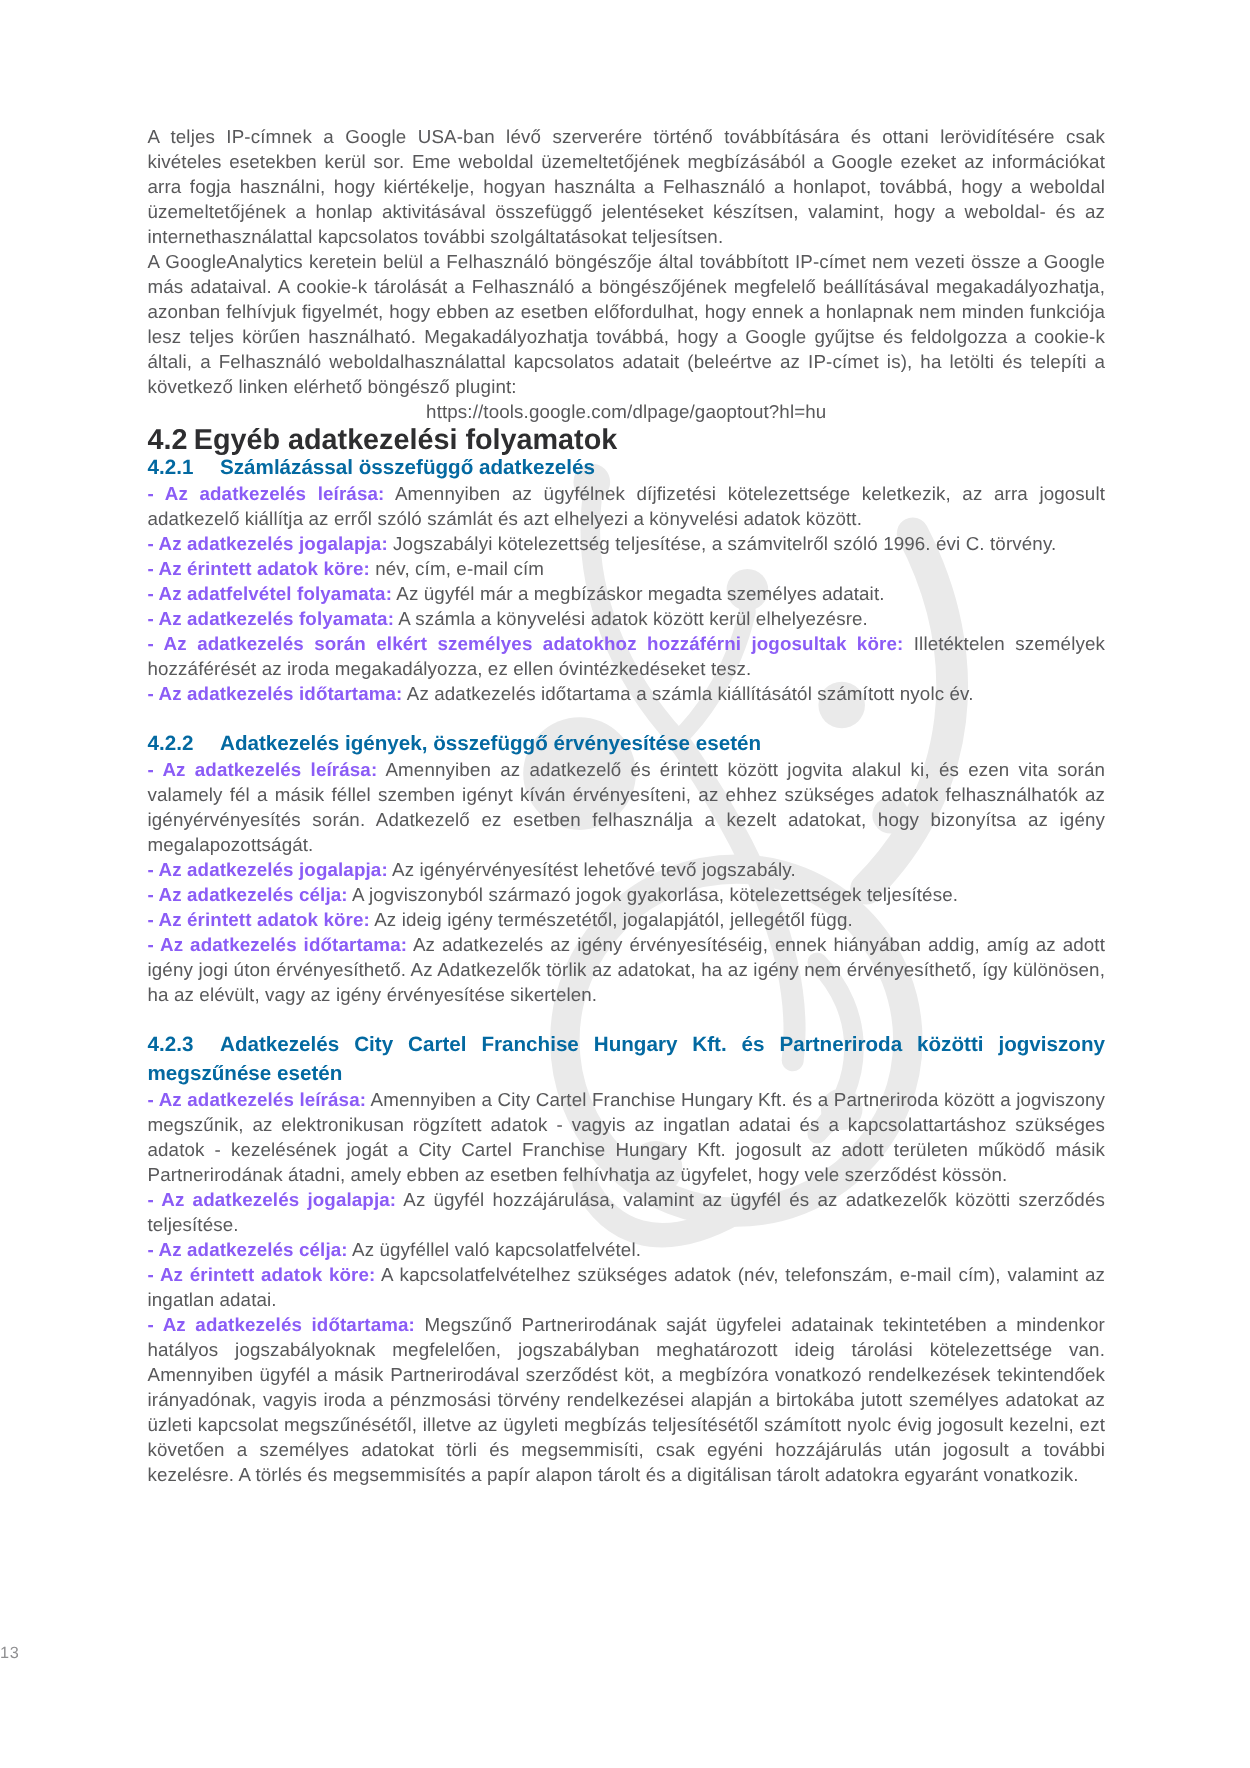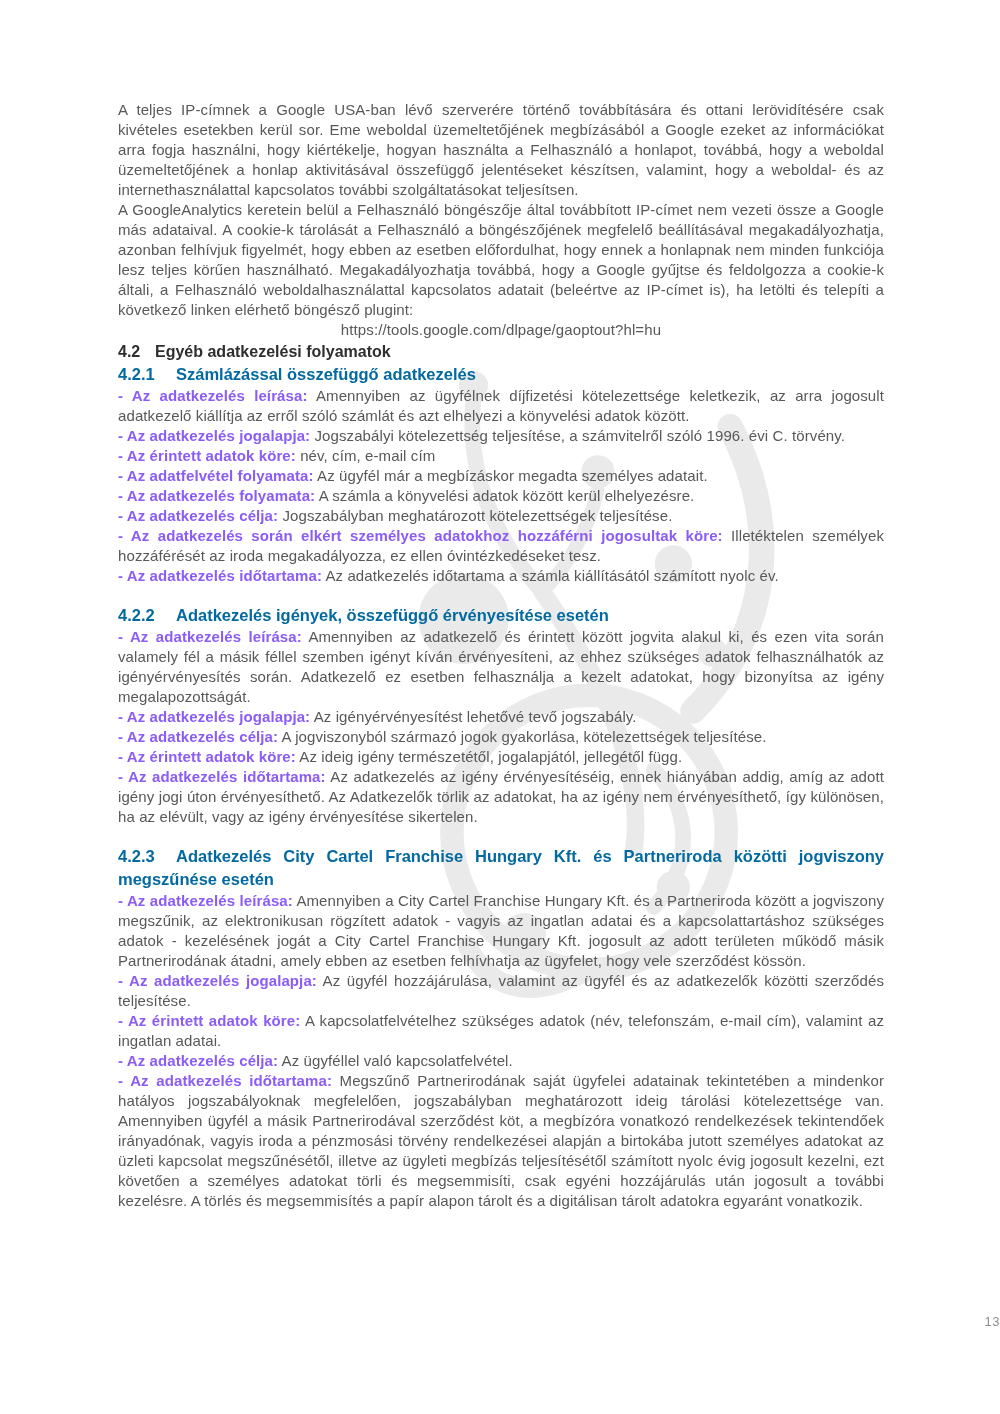--- a/index.html
+++ b/index.html
@@ -33,21 +33,21 @@
     font-size: 15px;
     line-height: 20px;
     letter-spacing: 0.1px;
     text-align: justify;
   }
   .content p { margin: 0; }
   .body-par { text-align: justify; }
   .url-line { text-align: center; }
   .sec-heading {
     margin-top: 15px;
-    font-size: 16px;
+    font-size: 23px;
     line-height: 23px;
     font-weight: 700;
     color: #2e2e30;
     text-align: left;
     letter-spacing: 0;
   }
   .sub-heading {
     font-size: 16.5px;
     line-height: 23px;
     font-weight: 700;
@@ -62,21 +62,21 @@
   .item { text-align: justify; }
   .item strong {
     font-weight: 700;
     color: #8b5cf6;
   }
   .page-number {
     position: absolute;
     top: 1314px;
     left: 0;
     width: 100%;
-    text-align: right;
+    text-align: left;
     font-size: 13px;
     line-height: 16px;
     color: #8e8e90;
     letter-spacing: 0.5px;
   }
 </style>
 </head>
 <body>
 
 <div class="page">
@@ -109,35 +109,34 @@
     <p class="url-line">https://tools.google.com/dlpage/gaoptout?hl=hu</p>
 
     <p class="sec-heading"><span class="h-num">4.2</span><span>Egyéb adatkezelési folyamatok</span></p>
 
     <p class="sub-heading"><span class="h-num">4.2.1</span><span>Számlázással összefüggő adatkezelés</span></p>
     <p class="item"><strong>- Az adatkezelés leírása:</strong><span> Amennyiben az ügyfélnek díjfizetési kötelezettsége keletkezik, az arra jogosult adatkezelő kiállítja az erről szóló számlát és azt elhelyezi a könyvelési adatok között.</span></p>
     <p class="item"><strong>- Az adatkezelés jogalapja:</strong><span> Jogszabályi kötelezettség teljesítése, a számvitelről szóló 1996. évi C. törvény.</span></p>
     <p class="item"><strong>- Az érintett adatok köre:</strong><span> név, cím, e-mail cím</span></p>
     <p class="item"><strong>- Az adatfelvétel folyamata:</strong><span> Az ügyfél már a megbízáskor megadta személyes adatait.</span></p>
     <p class="item"><strong>- Az adatkezelés folyamata:</strong><span> A számla a könyvelési adatok között kerül elhelyezésre.</span></p>
-    <p class="item"><strong>- Az adatkezelés célja:</strong><span> Jogszabályban meghatározott kötelezettségek teljesítése.</span></p>
     <p class="item"><strong>- Az adatkezelés során elkért személyes adatokhoz hozzáférni jogosultak köre:</strong><span> Illetéktelen személyek hozzáférését az iroda megakadályozza, ez ellen óvintézkedéseket tesz.</span></p>
     <p class="item"><strong>- Az adatkezelés időtartama:</strong><span> Az adatkezelés időtartama a számla kiállításától számított nyolc év.</span></p>
 
     <p class="sub-heading gap"><span class="h-num">4.2.2</span><span>Adatkezelés igények, összefüggő érvényesítése esetén</span></p>
     <p class="item"><strong>- Az adatkezelés leírása:</strong><span> Amennyiben az adatkezelő és érintett között jogvita alakul ki, és ezen vita során valamely fél a másik féllel szemben igényt kíván érvényesíteni, az ehhez szükséges adatok felhasználhatók az igényérvényesítés során. Adatkezelő ez esetben felhasználja a kezelt adatokat, hogy bizonyítsa az igény megalapozottságát.</span></p>
     <p class="item"><strong>- Az adatkezelés jogalapja:</strong><span> Az igényérvényesítést lehetővé tevő jogszabály.</span></p>
     <p class="item"><strong>- Az adatkezelés célja:</strong><span> A jogviszonyból származó jogok gyakorlása, kötelezettségek teljesítése.</span></p>
     <p class="item"><strong>- Az érintett adatok köre:</strong><span> Az ideig igény természetétől, jogalapjától, jellegétől függ.</span></p>
     <p class="item"><strong>- Az adatkezelés időtartama:</strong><span> Az adatkezelés az igény érvényesítéséig, ennek hiányában addig, amíg az adott igény jogi úton érvényesíthető. Az Adatkezelők törlik az adatokat, ha az igény nem érvényesíthető, így különösen, ha az elévült, vagy az igény érvényesítése sikertelen.</span></p>
 
     <p class="sub-heading gap"><span class="h-num">4.2.3</span><span>Adatkezelés City Cartel Franchise Hungary Kft. és Partneriroda közötti jogviszony megszűnése esetén</span></p>
     <p class="item"><strong>- Az adatkezelés leírása:</strong><span> Amennyiben a City Cartel Franchise Hungary Kft. és a Partneriroda között a jogviszony megszűnik, az elektronikusan rögzített adatok - vagyis az ingatlan adatai és a kapcsolattartáshoz szükséges adatok - kezelésének jogát a City Cartel Franchise Hungary Kft. jogosult az adott területen működő másik Partnerirodának átadni, amely ebben az esetben felhívhatja az ügyfelet, hogy vele szerződést kössön.</span></p>
     <p class="item"><strong>- Az adatkezelés jogalapja:</strong><span> Az ügyfél hozzájárulása, valamint az ügyfél és az adatkezelők közötti szerződés teljesítése.</span></p>
+    <p class="item"><strong>- Az adatkezelés célja:</strong><span> Az ügyféllel való kapcsolatfelvétel.</span></p>
     <p class="item"><strong>- Az érintett adatok köre:</strong><span> A kapcsolatfelvételhez szükséges adatok (név, telefonszám, e-mail cím), valamint az ingatlan adatai.</span></p>
-    <p class="item"><strong>- Az adatkezelés célja:</strong><span> Az ügyféllel való kapcsolatfelvétel.</span></p>
     <p class="item"><strong>- Az adatkezelés időtartama:</strong><span> Megszűnő Partnerirodának saját ügyfelei adatainak tekintetében a mindenkor hatályos jogszabályoknak megfelelően, jogszabályban meghatározott ideig tárolási kötelezettsége van. Amennyiben ügyfél a másik Partnerirodával szerződést köt, a megbízóra vonatkozó rendelkezések tekintendőek irányadónak, vagyis iroda a pénzmosási törvény rendelkezései alapján a birtokába jutott személyes adatokat az üzleti kapcsolat megszűnésétől, illetve az ügyleti megbízás teljesítésétől számított nyolc évig jogosult kezelni, ezt követően a személyes adatokat törli és megsemmisíti, csak egyéni hozzájárulás után jogosult a további kezelésre. A törlés és megsemmisítés a papír alapon tárolt és a digitálisan tárolt adatokra egyaránt vonatkozik.</span></p>
 
   </div>
 
   <div class="page-number">13</div>
 
 </div>
 
 </body></html>

